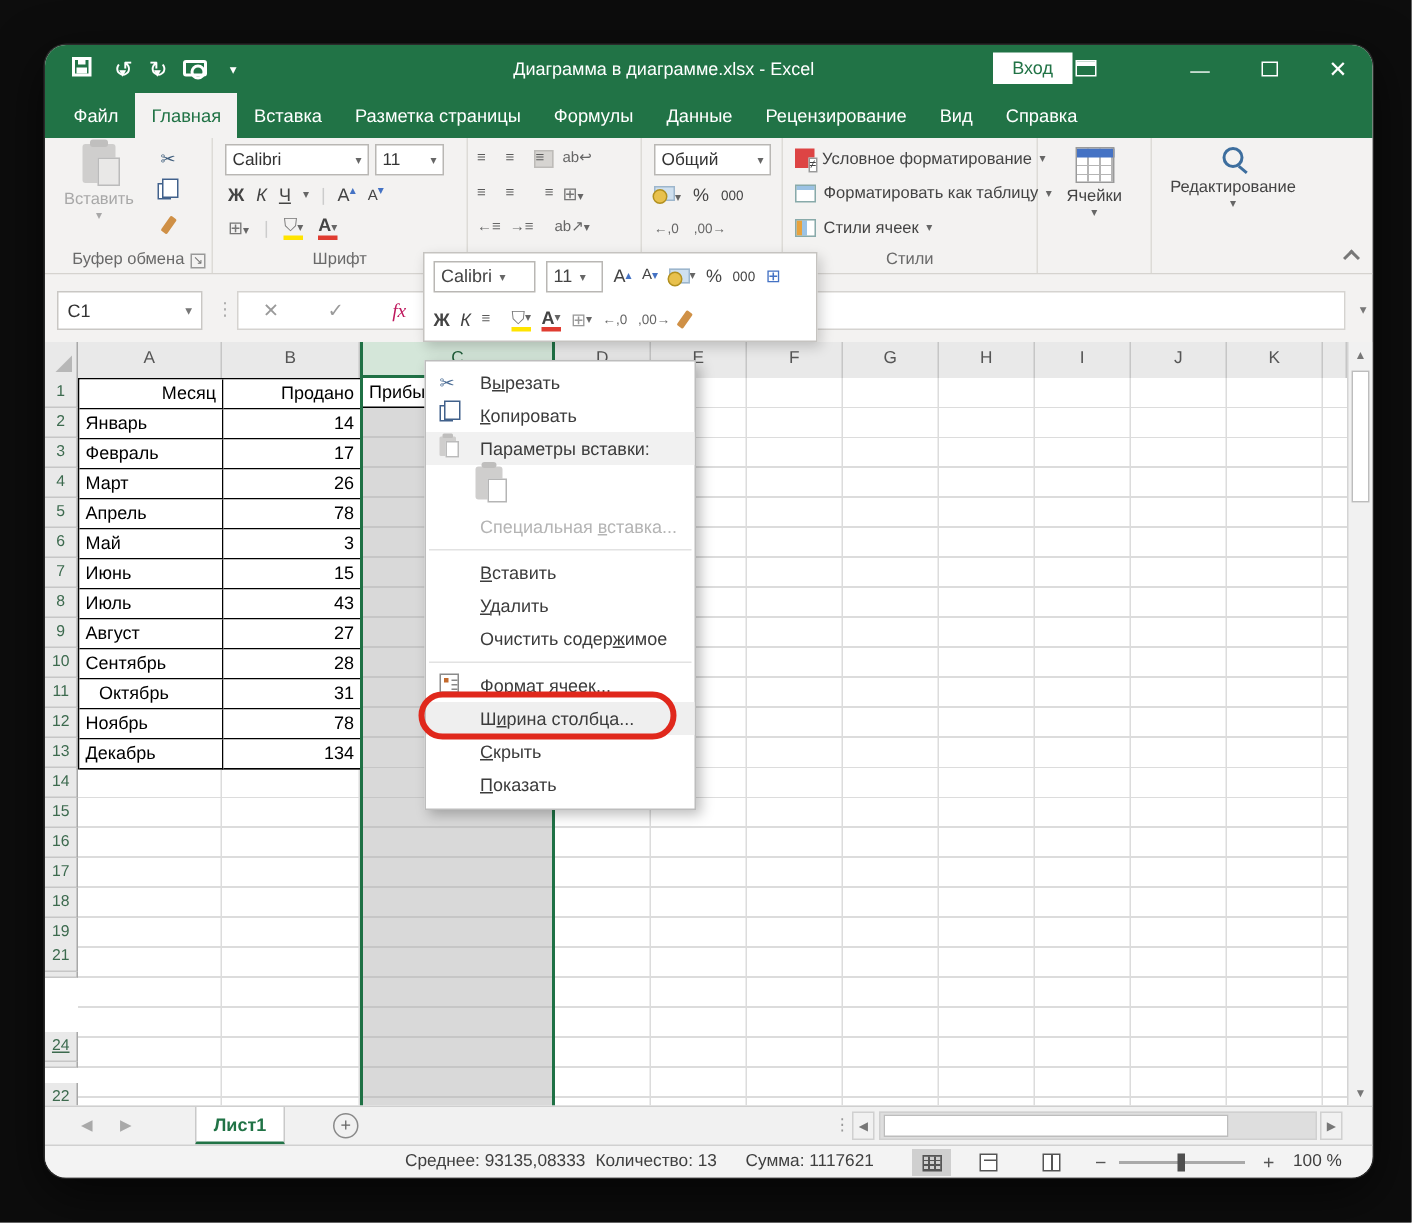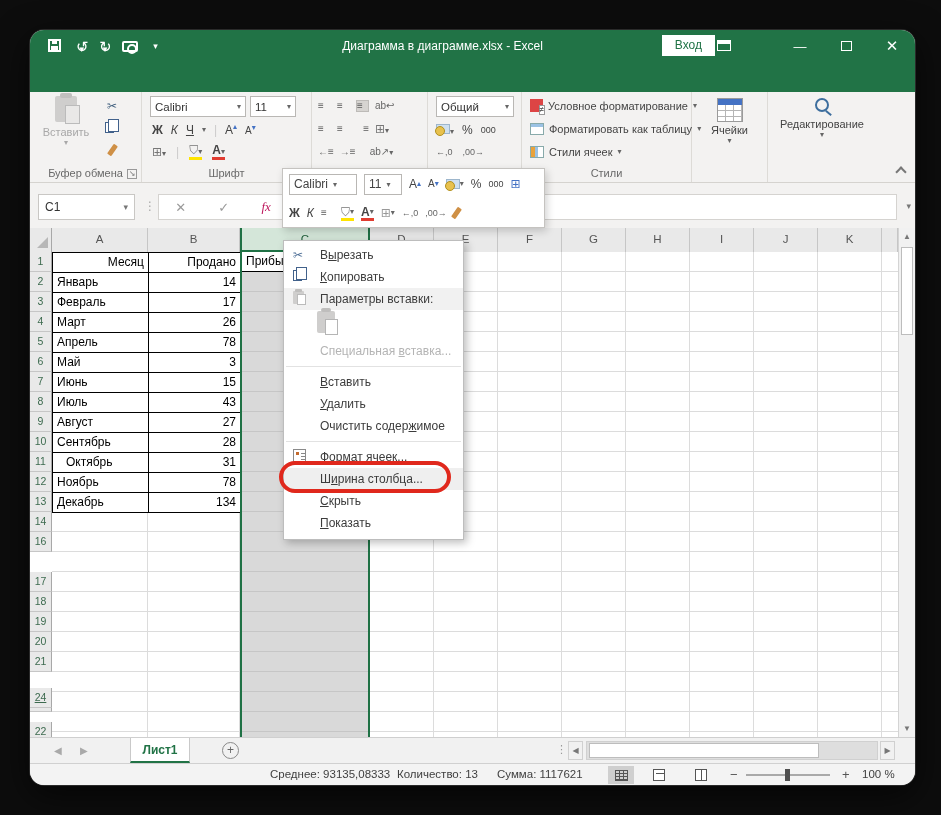--- a/index.html
+++ b/index.html
@@ -180,20 +180,31 @@
       <div class="wincontrols">
         <span class="wc"><span class="ic-ribopts"></span></span>
         <span class="wc" style="width:30px"></span>
         <span class="wc">—</span>
         <span class="wc"><span class="ic-max"></span></span>
         <span class="wc" style="font-size:15px">✕</span>
       </div>
     </div>
 
     <div class="tabrow">
+      <div class="tabs-left" id="tabs-left">
+          <span class="tab">Файл</span>
+          <span class="tab active">Главная</span>
+          <span class="tab">Вставка</span>
+          <span class="tab">Разметка страницы</span>
+          <span class="tab">Формулы</span>
+          <span class="tab">Данные</span>
+          <span class="tab">Рецензирование</span>
+          <span class="tab">Вид</span>
+          <span class="tab">Справка</span>
+        </div>
     </div>
 
     <div class="ribbon">
 
       <div class="rgroup" style="left:0;width:112px">
         <div class="bigbtn">
           <span class="ic-clip"></span>
           <div class="lbl">Вставить</div>
           <div class="dd">▾</div>
         </div>
@@ -365,26 +376,26 @@
           <div class="rh" style="top: 124px;">6</div>
           <div class="rh" style="top: 144px;">7</div>
           <div class="rh" style="top: 164px;">8</div>
           <div class="rh" style="top: 184px;">9</div>
           <div class="rh" style="top: 204px;">10</div>
           <div class="rh" style="top: 224px;">11</div>
           <div class="rh" style="top: 244px;">12</div>
           <div class="rh" style="top: 264px;">13</div>
           <div class="rh" style="top: 284px;">14</div>
           <div class="rh" style="top: 304px;">15</div>
-          <div class="rh" style="top: 304px;">16</div>
+          <div class="rh" style="top: 324px;">16</div>
           <div class="rh" style="top: 344px;">17</div>
           <div class="rh" style="top: 364px;">18</div>
           <div class="rh" style="top: 384px;">19</div>
           <div class="rh" style="top: 404px;">20</div>
-          <div class="rh" style="top: 424px;">21</div>
+          <div class="rh" style="top: 400px;">21</div>
           <div class="rh" style="top: 460px; margin-top: 34px;">22</div>
           <div class="rh" style="top: 464px;">23</div>
           <div class="rh" style="top: 460px; text-decoration: underline;">24</div>
         </div>
 
       <div class="tbl" id="tbl">
           <div class="tc ca" style="top: 0px; text-align: right;">Месяц</div>
           <div class="tc cb" style="top: 0px;">Продано</div>
           <div class="tc ca" style="top: 20px;">Январь</div>
           <div class="tc cb" style="top: 20px;">14</div>

